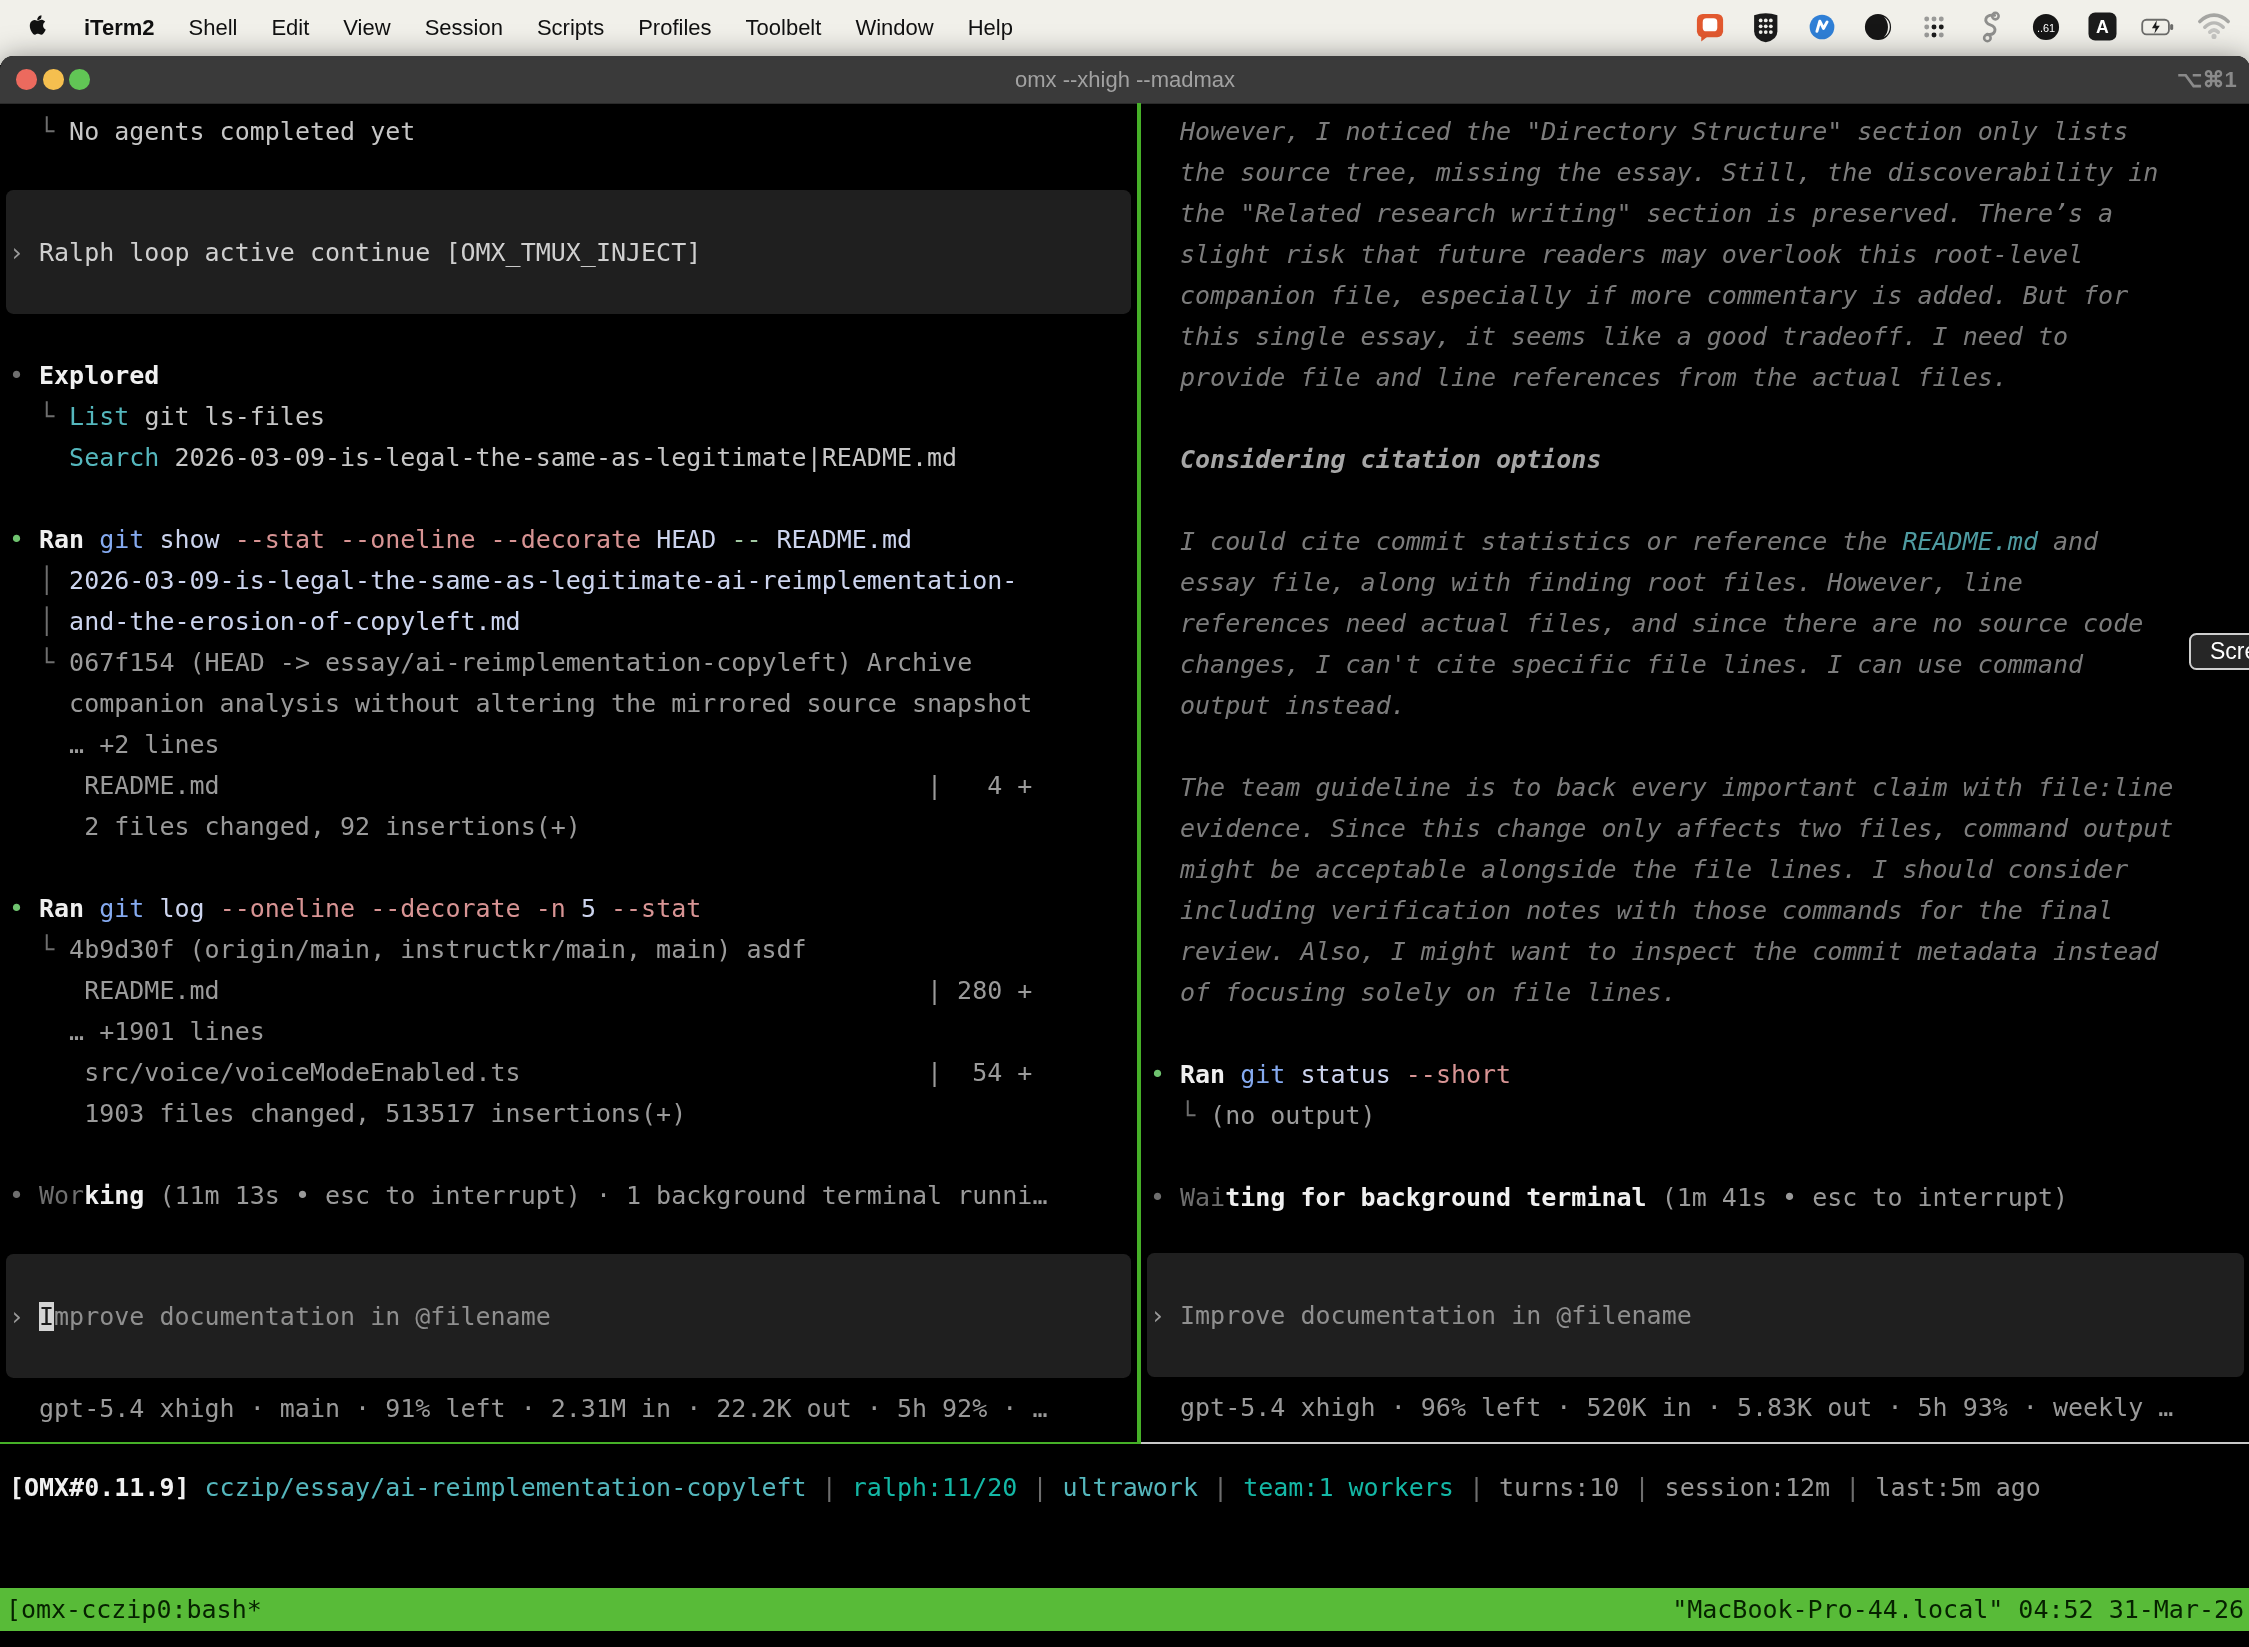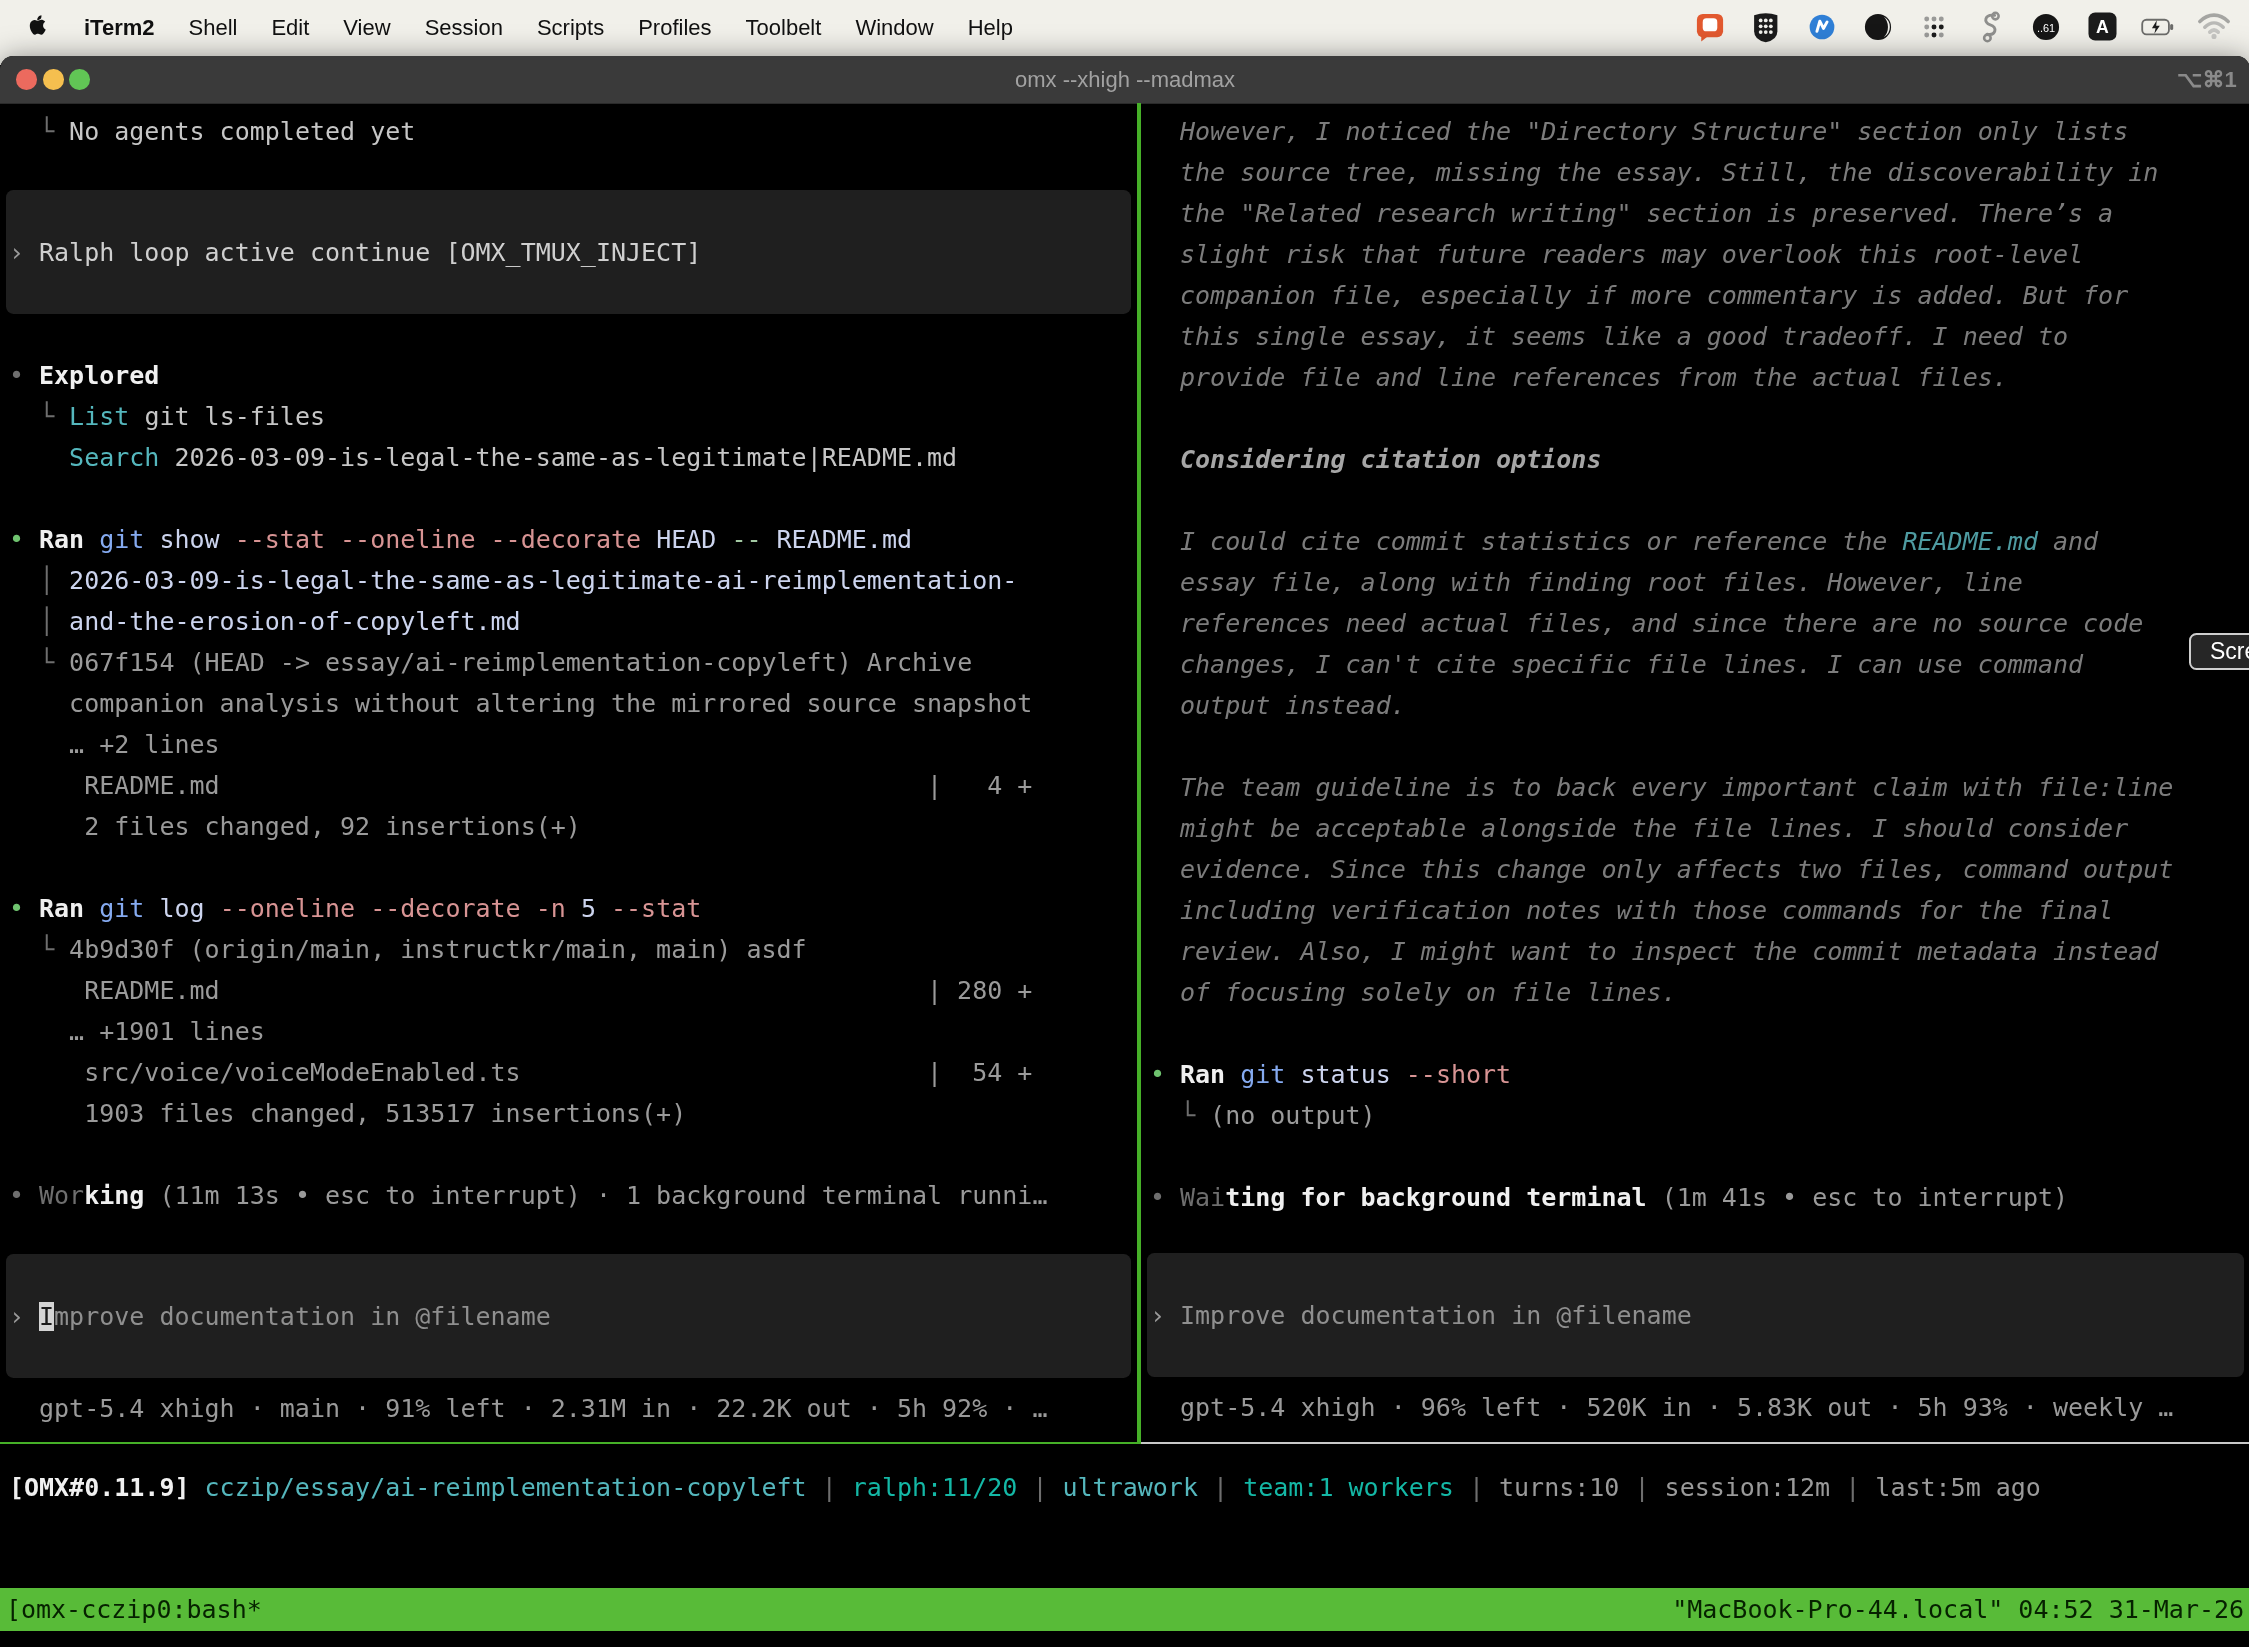--- a/index.html
+++ b/index.html
@@ -282,22 +282,22 @@
         <div class="line">&nbsp;</div>
         <div class="line"><span class="s-hb">  Considering citation options</span></div>
         <div class="line">&nbsp;</div>
         <div class="line"><span class="s-it">  I could cite commit statistics or reference the </span><span class="s-cyi">README.md</span><span class="s-it"> and</span></div>
         <div class="line"><span class="s-it">  essay file, along with finding root files. However, line</span></div>
         <div class="line"><span class="s-it">  references need actual files, and since there are no source code</span></div>
         <div class="line"><span class="s-it">  changes, I can't cite specific file lines. I can use command</span></div>
         <div class="line"><span class="s-it">  output instead.</span></div>
         <div class="line">&nbsp;</div>
         <div class="line"><span class="s-it">  The team guideline is to back every important claim with file:line</span></div>
+        <div class="line"><span class="s-it">  evidence. Since this change only affects two files, command output</span></div>
         <div class="line"><span class="s-it">  might be acceptable alongside the file lines. I should consider</span></div>
-        <div class="line"><span class="s-it">  evidence. Since this change only affects two files, command output</span></div>
         <div class="line"><span class="s-it">  including verification notes with those commands for the final</span></div>
         <div class="line"><span class="s-it">  review. Also, I might want to inspect the commit metadata instead</span></div>
         <div class="line"><span class="s-it">  of focusing solely on file lines.</span></div>
         <div class="line">&nbsp;</div>
         <div class="line"><span class="s-gb">• </span><span class="s-w">Ran</span><span class="s-bl"> git</span><span class="s-la"> status</span><span class="s-sa"> --short</span></div>
         <div class="line"><span class="s-dim">  └ </span><span class="s-o">(no output)</span></div>
         <div class="line">&nbsp;</div>
         <div class="line"><span class="s-dim">• </span><span class="s-dimb">Wai</span><span class="s-w">ting for background terminal</span><span class="s-o"> (1m 41s • esc to interrupt)</span></div>
       </div>
     <div class="spacer48"></div>

